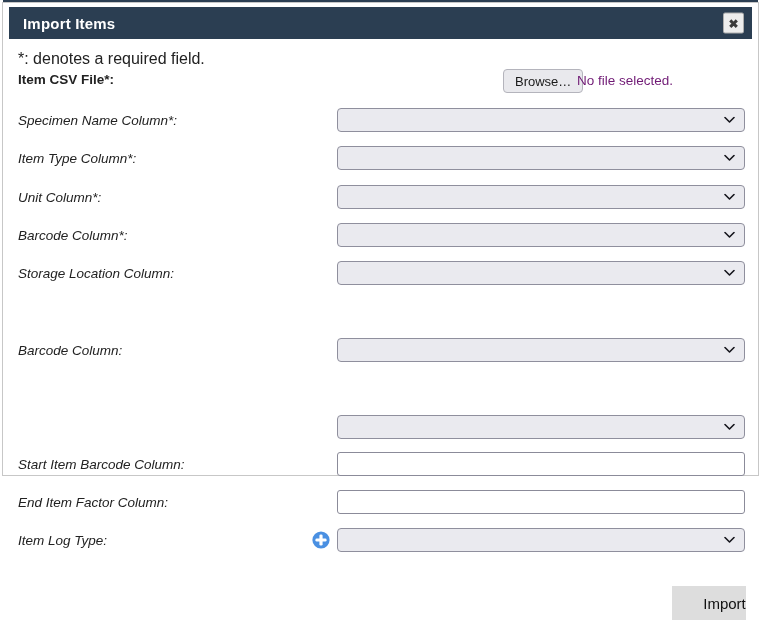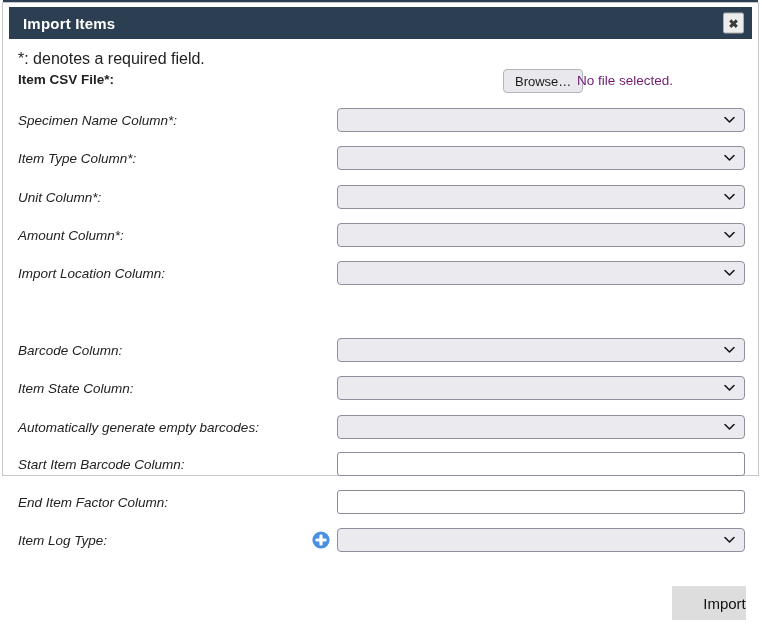--- a/index.html
+++ b/index.html
@@ -134,33 +134,33 @@
       <span></span>
       <span class="chev">
         <svg width="11" height="7" viewBox="0 0 11 7">
             <path d="M1 1l4.5 4.5L10 1" fill="none" stroke="#16161d" stroke-width="1.6" stroke-linecap="round" stroke-linejoin="round"></path>
           </svg>
       </span>
     </div>
   </div>
 
   <div class="row" style="top:223px">
-    <span class="lbl">Amount Column*:</span>
+    <span class="lbl">Barcode Column*:</span>
     <div class="select-box" role="combobox">
       <span></span>
       <span class="chev">
         <svg width="11" height="7" viewBox="0 0 11 7">
             <path d="M1 1l4.5 4.5L10 1" fill="none" stroke="#16161d" stroke-width="1.6" stroke-linecap="round" stroke-linejoin="round"></path>
           </svg>
       </span>
     </div>
   </div>
 
   <div class="row" style="top:261px">
-    <span class="lbl">Import Location Column:</span>
+    <span class="lbl">Storage Location Column:</span>
     <div class="select-box" role="combobox">
       <span></span>
       <span class="chev">
         <svg width="11" height="7" viewBox="0 0 11 7">
             <path d="M1 1l4.5 4.5L10 1" fill="none" stroke="#16161d" stroke-width="1.6" stroke-linecap="round" stroke-linejoin="round"></path>
           </svg>
       </span>
     </div>
   </div>
 
@@ -170,34 +170,22 @@
     <div class="select-box" role="combobox">
       <span></span>
       <span class="chev">
         <svg width="11" height="7" viewBox="0 0 11 7">
             <path d="M1 1l4.5 4.5L10 1" fill="none" stroke="#16161d" stroke-width="1.6" stroke-linecap="round" stroke-linejoin="round"></path>
           </svg>
       </span>
     </div>
   </div>
 
-  <div class="row" style="top:376px">
-    <span class="lbl">Item State Column:</span>
-    <div class="select-box" role="combobox">
-      <span></span>
-      <span class="chev">
-        <svg width="11" height="7" viewBox="0 0 11 7">
-            <path d="M1 1l4.5 4.5L10 1" fill="none" stroke="#16161d" stroke-width="1.6" stroke-linecap="round" stroke-linejoin="round"></path>
-          </svg>
-      </span>
-    </div>
-  </div>
 
   <div class="row" style="top:415px">
-    <span class="lbl">Automatically generate empty barcodes:</span>
     <div class="select-box" role="combobox">
       <span></span>
       <span class="chev">
         <svg width="11" height="7" viewBox="0 0 11 7">
             <path d="M1 1l4.5 4.5L10 1" fill="none" stroke="#16161d" stroke-width="1.6" stroke-linecap="round" stroke-linejoin="round"></path>
           </svg>
       </span>
     </div>
   </div>
 

